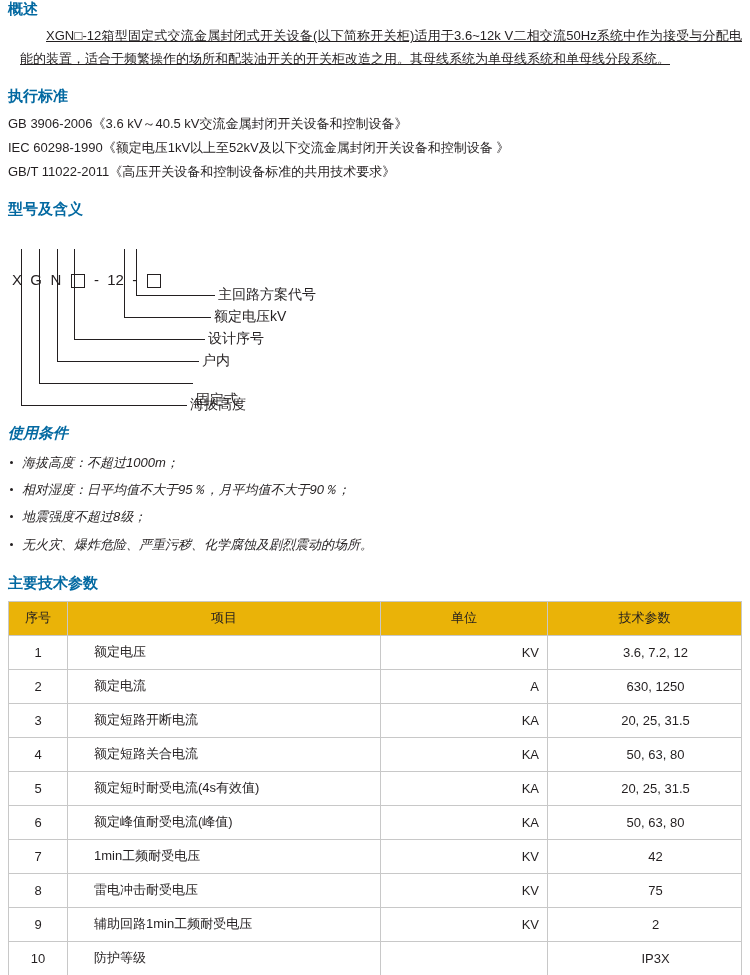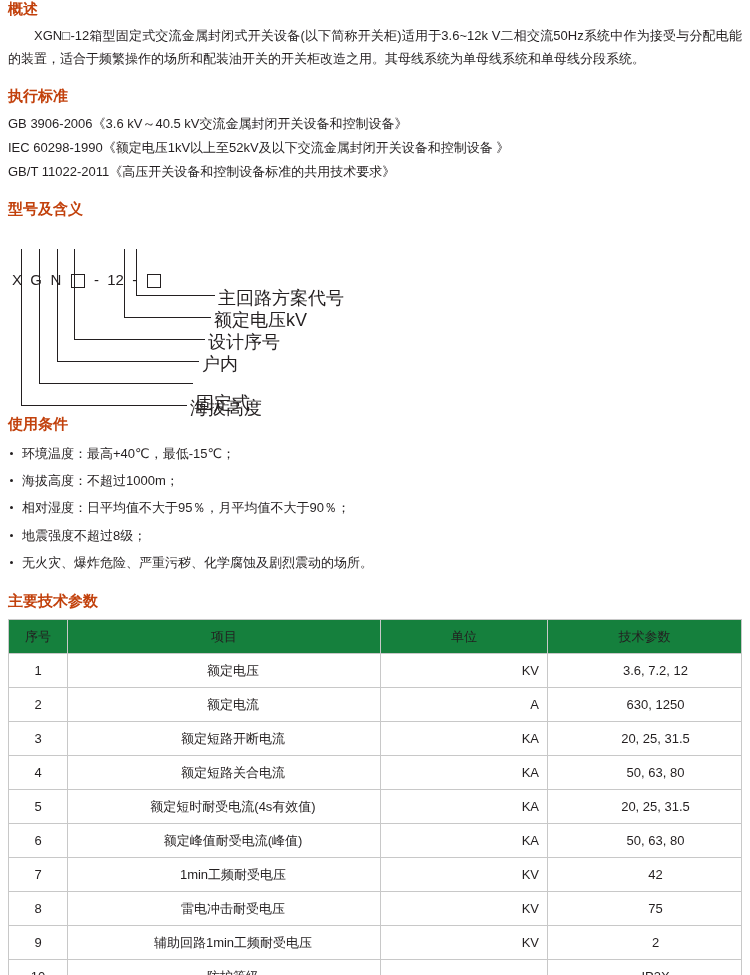--- a/index.html
+++ b/index.html
@@ -17,41 +17,42 @@
     overflow: hidden;
   }
   .page {
     position: relative;
     width: 750px;
     height: 975px;
     padding: 0;
     box-sizing: border-box;
   }
   .sec-title {
-    color: #c2410c;
+    color: #0369a1;
     font-weight: bold;
     font-size: 15px;
     margin: 0 0 6px 0;
     padding: 0;
   }
   .block { padding: 0 8px 0 8px; }
   .intro {
     font-size: 13px;
     line-height: 1.75;
     text-indent: 0;
-    margin: 0 0 14px 0;
+    margin: 0 0 14px 12px;
     text-align: justify;
+    text-decoration: underline;
   }
   .intro .ind { display: inline-block; width: 26px; }
   .std-line {
     font-size: 13px;
     line-height: 1.85;
   }
   .gap-l { margin-top: 16px; }
-  .gap-m { margin-top: 3px; }
+  .gap-m { margin-top: 12px; font-style: italic; }
 
   
   .model-wrap {
     position: relative;
     height: 185px;
     margin-top: 8px;
   }
   .model-code {
     position: absolute;
     top: 0;
@@ -70,21 +71,21 @@
     vertical-align: middle;
     margin: 0 1px;
   }
   .leader {
     position: absolute;
     border-left: 1px solid #231f20;
     border-bottom: 1px solid #231f20;
   }
   .leader-label {
     position: absolute;
-    font-size: 18px;
+    font-size: 14px;
     white-space: nowrap;
   }
 
   
   .cond-list {
     list-style: none;
     margin: 0;
     padding: 0;
     font-size: 13px;
   }
@@ -112,26 +113,26 @@
     font-size: 13px;
   }
   table.spec th, table.spec td {
     border: 1px solid #c8c8c8;
     height: 33px;
     padding: 0 8px;
     font-weight: normal;
     vertical-align: middle;
   }
   table.spec thead th {
-    background: #15803d;
+    background: #eab308;
     text-align: center;
     font-weight: normal;
   }
   table.spec td.c-no { width: 42px; text-align: center; }
-  table.spec td.c-item { width: 278px; text-align: center; padding-left: 26px; }
+  table.spec td.c-item { width: 278px; text-align: left; padding-left: 26px; }
   table.spec td.c-unit { width: 150px; text-align: right; }
   table.spec td.c-val { text-align: center; padding-left: 30px; }
   table.spec th.c-no { width: 42px; }
   table.spec th.c-item { width: 278px; }
   table.spec th.c-unit { width: 150px; }
 </style>
 </head>
 <body>
 
 <div class="page">
@@ -179,21 +180,20 @@
       <div class="leader-label" style="left:188px; top:147px;margin-top:17px;">固定式</div>
 
       <div class="leader" style="left:13px; top:22px; width:165px; height:156px;"></div>
       <div class="leader-label" style="left:182px; top:169px;">海拔高度</div>
     </div>
   </div>
 
   <div class="block gap-m">
     <div class="sec-title">使用条件</div>
     <ul class="cond-list">
-      <li>环境温度：最高+40℃，最低-15℃；</li>
       <li>海拔高度：不超过1000m；</li>
       <li>相对湿度：日平均值不大于95％，月平均值不大于90％；</li>
       <li>地震强度不超过8级；</li>
       <li>无火灾、爆炸危险、严重污秽、化学腐蚀及剧烈震动的场所。</li>
     </ul>
   </div>
 
   <div class="block gap-l">
     <div class="sec-title">主要技术参数</div>
     <table class="spec">

